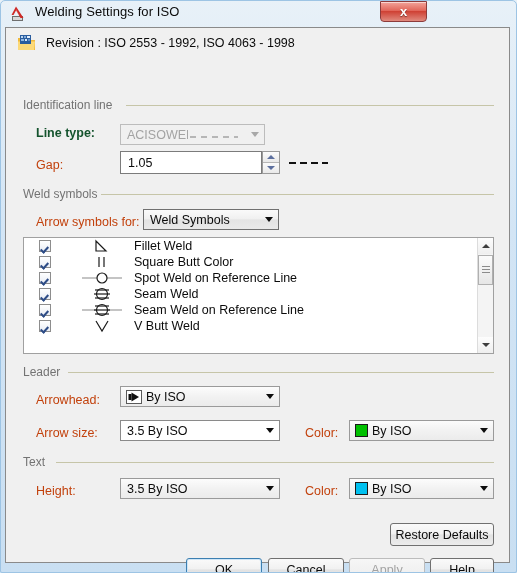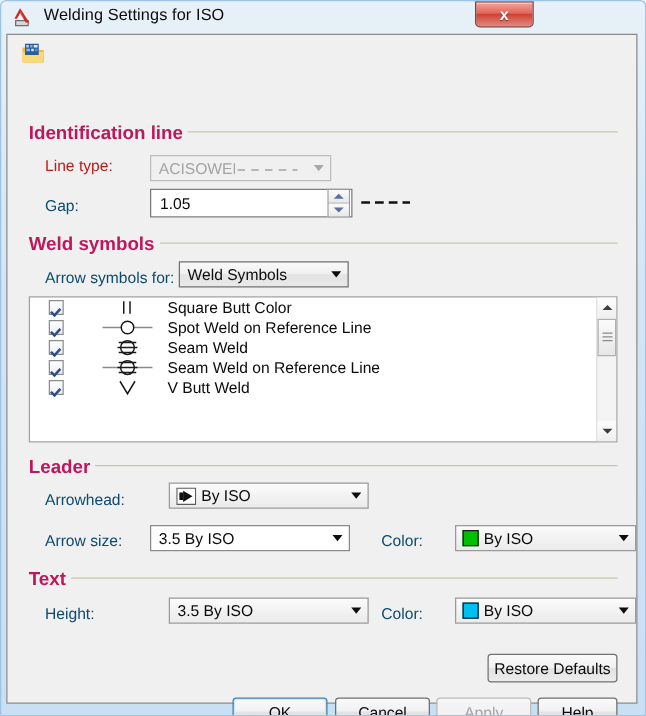--- a/index.html
+++ b/index.html
@@ -79,42 +79,41 @@
   }
   #revision-icon { position: absolute; left: 11px; top: 6px; width: 20px; height: 19px; }
   #revision-text {
     position: absolute; left: 40px; top: 8px;
     font-size: 12.5px; color: #0b0b0b; white-space: nowrap;
   }
 
   
   .group-label {
     position: absolute;
-    font-size: 15px;
-    color: #be185d;
+    font-size: 12px;
+    color: #737373;
     background: #f0f0f0;
     padding: 0 4px 0 3px;
     white-space: nowrap;
     z-index: 2;
-    font-weight: bold;
   }
   .group-rule {
     position: absolute;
     height: 1px;
     background: #c6c5a8;
     z-index: 1;
   }
 
   .field-label {
     position: absolute;
     font-size: 12.5px;
-    color: #0c4a6e;
+    color: #c2410c;
     white-space: nowrap;
   }
-  .field-label.disabled { color: #b91c1c; }
+  .field-label.disabled { color: #14532d; font-weight: bold; }
 
   
   .combo {
     position: absolute;
     height: 21px;
     border: 1px solid #707070;
     background: linear-gradient(to bottom, #fafafa 0%, #f0f0f0 47%, #e3e3e3 52%, #e9e9e9 100%);
     display: flex; align-items: center;
     cursor: pointer;
   }
@@ -139,21 +138,20 @@
   }
   .combo.disabled {
     border: 1px solid #bcbcbc;
     background: #f0f0f0;
   }
   .combo.disabled .combo-text { color: #a3a3a3; }
   .combo.disabled .combo-arrow i { border-top-color: #a8a8a8; }
   .combo.flat {
     background: linear-gradient(to bottom, #fcfcfc 0%, #f2f2f2 50%, #ebebeb 100%);
     border: 1px solid #9a9a9a;
-    margin-left: 15px;
   }
   .combo.white {
     background: #ffffff;
     border: 1px solid #8a8a8a;
   }
 
   .swatch {
     width: 13px; height: 13px;
     margin-left: 5px; margin-right: 4px;
     border: 1px solid #1a1a1a;
@@ -339,40 +337,41 @@
           <path d="M1 7.5 L18 7.5 L17 16 L1 16 Z" fill="#fcd978"></path>
           <rect x="3" y="1" width="11" height="9" fill="#2a5d9e"></rect>
           <rect x="4" y="2" width="2" height="2" fill="#bcd6f0"></rect>
           <rect x="7" y="2" width="2" height="2" fill="#7fa8d8"></rect>
           <rect x="10" y="2" width="3" height="2" fill="#e4eefb"></rect>
           <rect x="4" y="5" width="3" height="2" fill="#8fb6e2"></rect>
           <rect x="8" y="5" width="2" height="2" fill="#d5e6f8"></rect>
           <rect x="11" y="5" width="2" height="2" fill="#5f90c9"></rect>
         </svg>
       </span>
+      <span id="revision-text">Revision : ISO 2553 - 1992, ISO 4063 - 1998</span>
     </div>
 
     <span class="group-label" style="left:14px; top:70px;">Identification line</span>
     <div class="group-rule" style="left:120px; top:77px; width:368px;"></div>
 
     <span class="field-label disabled" style="left:30px; top:98px;">Line type:</span>
     <div class="combo disabled" style="left:114px; top:96px; width:145px;">
       <span class="combo-text">ACISOWELD</span>
       <span style="margin-right:2px;">
         <svg width="56" height="9" viewBox="0 0 56 9">
           <line x1="2" y1="6" x2="50" y2="6" stroke="#a3a3a3" stroke-width="1.3" stroke-dasharray="6,5"></line>
         </svg>
       </span>
       <span class="combo-arrow">
           <i></i>
         </span>
     </div>
 
     <span class="field-label" style="left:30px; top:130px;">Gap:</span>
-    <div class="textinput" style="left:114px; top:123px; width:162px;">
+    <div class="textinput" style="left:114px; top:123px; width:142px;">
       <span>1.05</span>
     </div>
     <div class="spinner" style="left:256px; top:123px;">
       <div class="sp up">
           <i></i>
         </div>
       <div class="sp down">
           <i></i>
         </div>
     </div>
@@ -388,20 +387,27 @@
     <span class="field-label" style="left:30px; top:187px;">Arrow symbols for:</span>
     <div class="combo" style="left:137px; top:181px; width:136px;">
       <span class="combo-text">Weld Symbols</span>
       <span class="combo-arrow">
           <i></i>
         </span>
     </div>
 
     <div id="symbol-list">
       <div id="symbol-rows">
+          <div class="sym-row">
+            <span class="sym-check"></span>
+            <span class="sym-glyph"><svg width="46" height="16" viewBox="0 0 46 16">
+                <polygon points="17,3 17,13 27,13" stroke="#1a1a1a" fill="none" stroke-width="1.2"></polygon>
+              </svg></span>
+            <span class="sym-label">Fillet Weld</span>
+          </div>
           <div class="sym-row">
             <span class="sym-check"></span>
             <span class="sym-glyph"><svg width="46" height="16" viewBox="0 0 46 16">
                 <line x1="20" y1="3" x2="20" y2="13" stroke="#1a1a1a" fill="none" stroke-width="1.2"></line>
                 <line x1="25" y1="3" x2="25" y2="13" stroke="#1a1a1a" fill="none" stroke-width="1.2"></line>
               </svg></span>
             <span class="sym-label">Square Butt Color</span>
           </div>
           <div class="sym-row">
             <span class="sym-check"></span>

